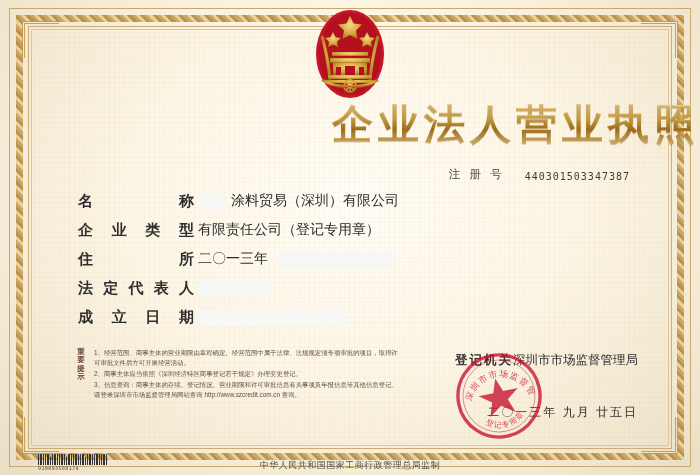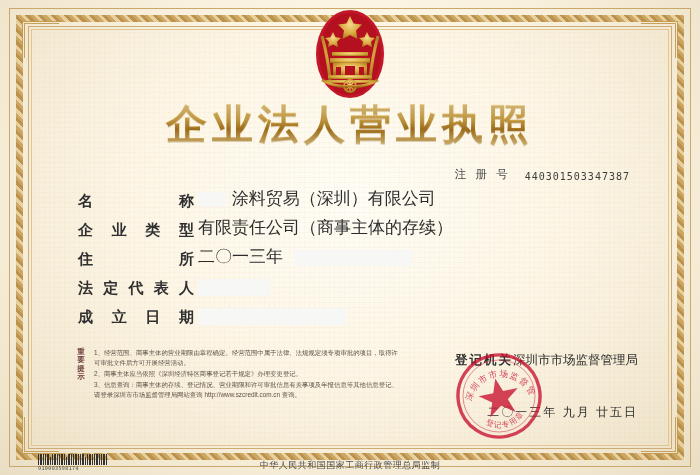--- a/index.html
+++ b/index.html
@@ -84,42 +84,42 @@
     justify-content: center;
   }
   .emblem svg { display: block; }
 
   
   .title {
     position: absolute;
     top: 104px;
     left: 0;
     width: 100%;
-    text-align: center;
+    text-align: right;
     font-family: "DejaVu Sans", "Liberation Sans", sans-serif;
     font-size: 41px;
     font-weight: bold;
     letter-spacing: 5px;
     line-height: 1;
     color: #c8a24a;
     background: linear-gradient(180deg, #efd79a 0%, #d7ae52 38%, #a9761f 62%, #e7cd8e 100%);
     -webkit-background-clip: text;
     background-clip: text;
     -webkit-text-fill-color: transparent;
     text-shadow: 0 1px 0 rgba(120,80,10,0.25);
   }
 
   
   .reg-row {
     position: absolute;
     top: 167px;
     right: 70px;
     display: flex;
     align-items: flex-end;
-    gap: 14px;
+    gap: 20px;
     font-size: 11.5px;
     color: #4a4a4a;
   }
   .reg-label { letter-spacing: 3px; }
   .reg-value {
     font-family: "DejaVu Sans Mono", monospace;
     font-size: 10px;
     letter-spacing: 1px;
     color: #3c3c3c;
   }
@@ -144,21 +144,21 @@
     font-weight: bold;
     color: #2f2f2f;
     display: flex;
     justify-content: space-between;
     letter-spacing: 0;
     padding-right: 4px;
     box-sizing: border-box;
   }
   .field-label span { display: inline-block; }
   .field-value {
-    font-size: 17px;
+    font-size: 14px;
     color: #2c2c2c;
     white-space: nowrap;
     position: relative;
     padding-bottom: 1px;
   }
   
   .redact {
     display: inline-block;
     background: #f7f7f5;
     border-radius: 1px;
@@ -343,21 +343,21 @@
       </div>
     </div>
 
     <div class="field-row">
       <div class="field-label">
         <span>企</span>
         <span>业</span>
         <span>类</span>
         <span>型</span>
       </div>
-      <div class="field-value">有限责任公司（商事主体的存续）</div>
+      <div class="field-value">有限责任公司（登记专用章）</div>
     </div>
 
     <div class="field-row">
       <div class="field-label">
         <span>住</span>
         <span>所</span>
       </div>
       <div class="field-value">
         <span>二〇一三年</span>
         <span class="redact r-addr"></span>

